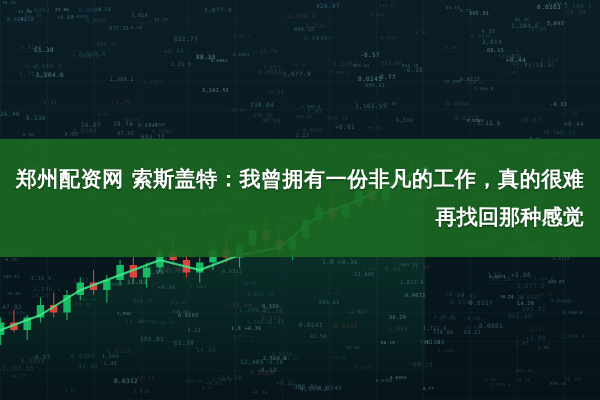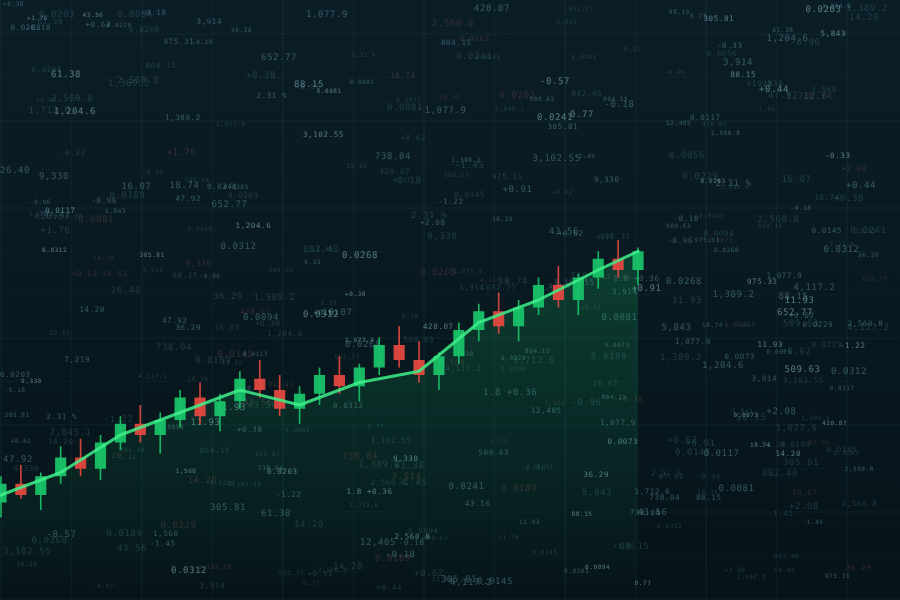--- a/index.html
+++ b/index.html
@@ -593,14 +593,17 @@
         <line x1="398.8181818181818" y1="167.5" x2="398.8181818181818" y2="192.5" stroke="#19c268" stroke-width="1.1" opacity="0.92"></line>
         <rect x="395.1018181818182" y="172.5" width="7.4327272727272735" height="12.5" fill="#19c268" opacity="0.95"></rect>
         <line x1="412.0909090909091" y1="160" x2="412.0909090909091" y2="185" stroke="#e2483f" stroke-width="1.1" opacity="0.92"></line>
         <rect x="408.3745454545455" y="172.5" width="7.4327272727272735" height="7.5" fill="#e2483f" opacity="0.95"></rect>
         <line x1="425.3636363636364" y1="165" x2="425.3636363636364" y2="190" stroke="#19c268" stroke-width="1.1" opacity="0.92"></line>
         <rect x="421.64727272727276" y="167.5" width="7.4327272727272735" height="12.5" fill="#19c268" opacity="0.95"></rect>
         <path d="M 0.6363636363636367 330 L 40.45454545454545 315 L 80.27272727272728 290 L 120.09090909090911 275 L 159.9090909090909 260 L 199.72727272727272 270 L 239.54545454545456 255 L 279.3636363636364 247.5 L 319.1818181818182 215 L 359 200 L 398.8181818181818 180 L 425.3636363636364 167.5" fill="none" stroke="#3ef08a" stroke-width="2" stroke-linejoin="round" stroke-linecap="round" opacity="0.85"></path>
       </g>
   </svg>
 
+  <div id="headline-band">
+    <p id="headline-text">郑州配资网 索斯盖特：我曾拥有一份非凡的工作，真的很难再找回那种感觉</p>
+  </div>
 
 </div>
 
 </body></html>

